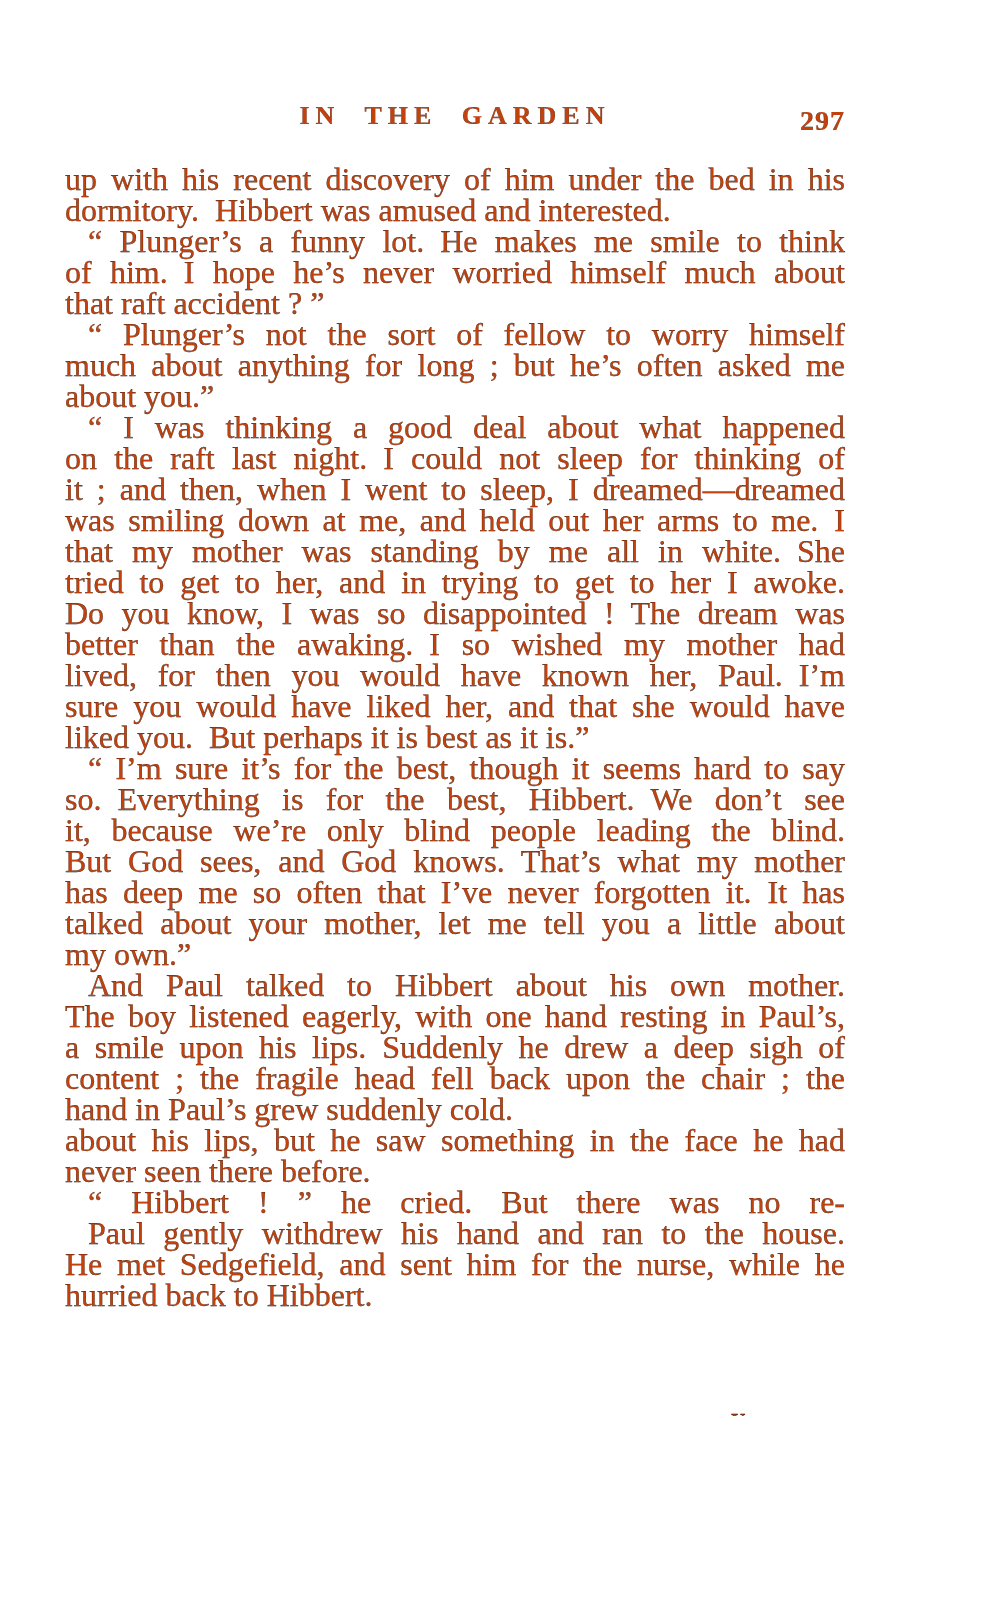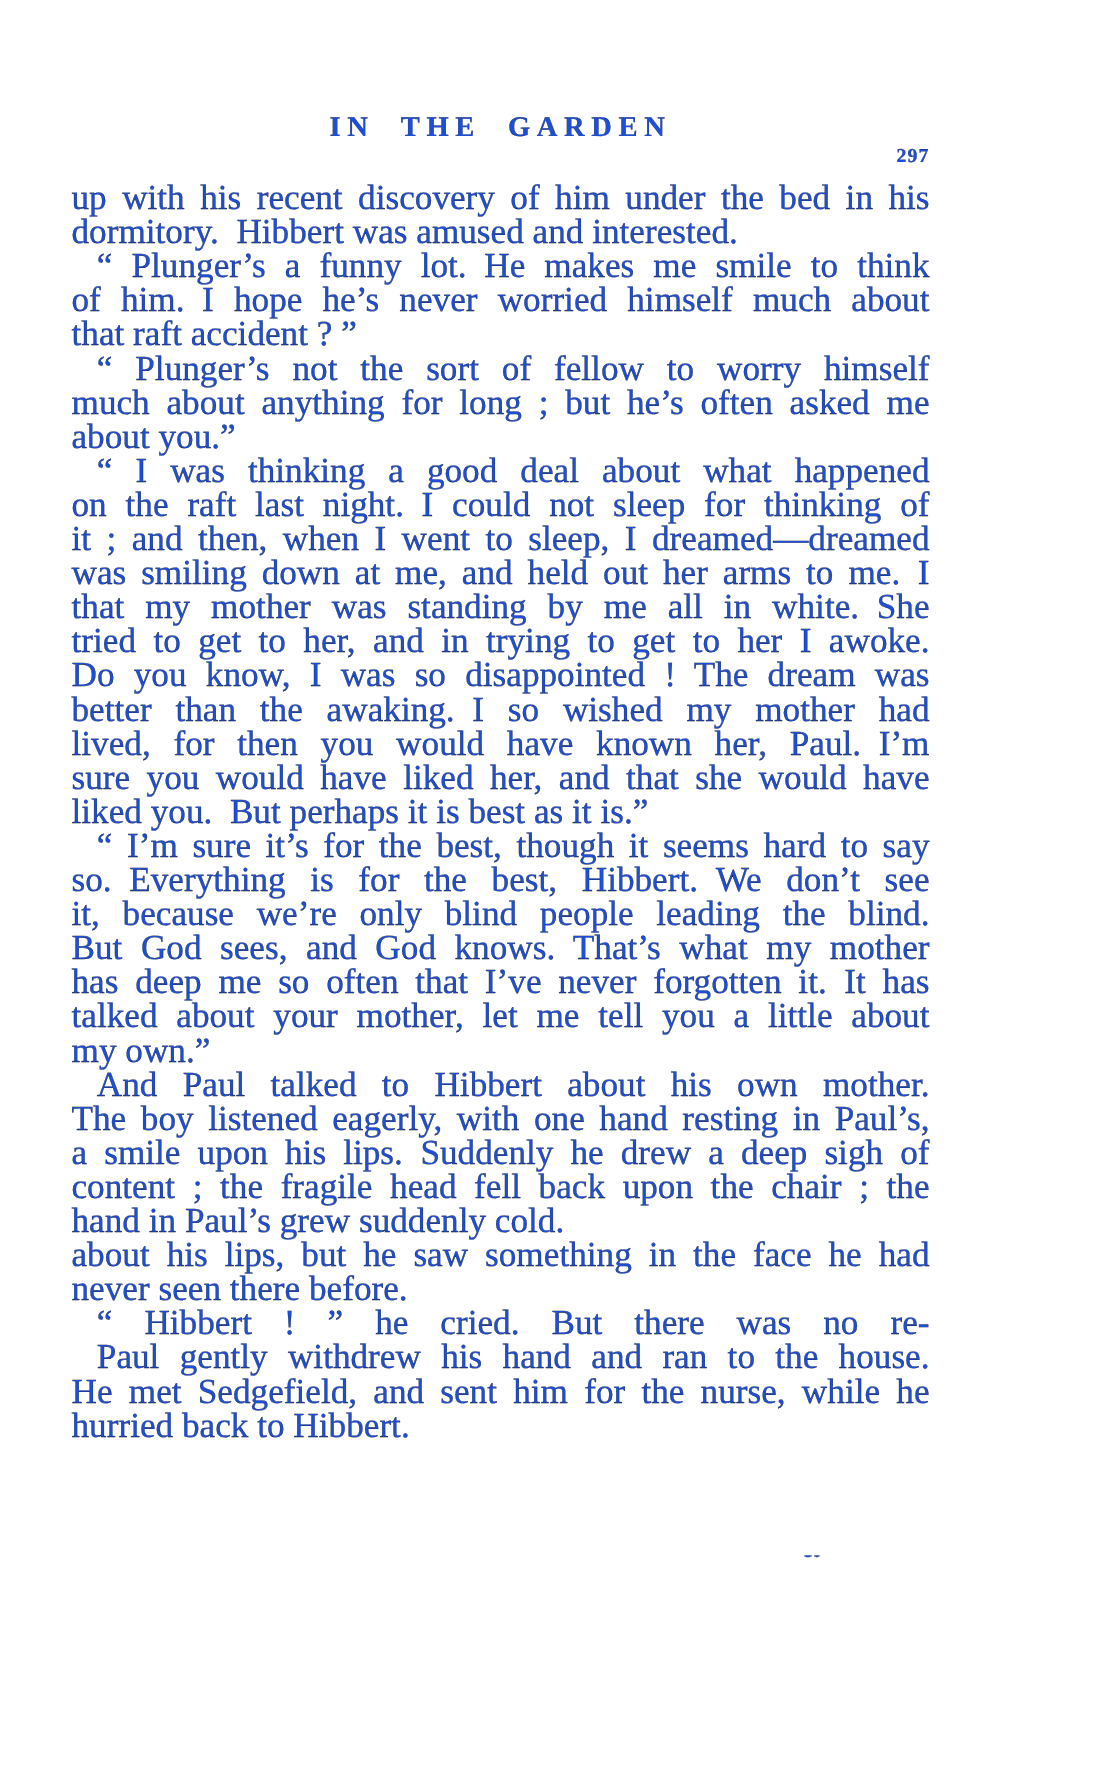--- a/index.html
+++ b/index.html
@@ -1,21 +1,21 @@
 <!DOCTYPE html>
 <html><head>
 <meta charset="utf-8">
 <style>
   html, body { margin: 0; padding: 0; background: #ffffff; }
   .page {
     position: relative;
     width: 1000px;
     height: 1416px;
     background: #ffffff;
-    color: #1d4ed8;
+    color: #c2410c;
     font-family: "Liberation Serif", "DejaVu Serif", serif;
     overflow: hidden;
   }
   .running-head {
     position: absolute;
     left: 65px;
     top: 101px;
     width: 780px;
     height: 34px;
   }
@@ -25,24 +25,23 @@
     font-size: 26px;
     font-weight: bold;
     letter-spacing: 6px;
     word-spacing: 12px;
     -webkit-text-stroke: 0.2px #0d0d0d;
   }
   .folio {
     position: absolute;
     right: 0;
     top: 4px;
-    font-size: 18px;
+    font-size: 28px;
     font-weight: bold;
     letter-spacing: 1px;
-    margin-top: 26px;
     -webkit-text-stroke: 0.2px #0d0d0d;
   }
   .text-block {
     position: absolute;
     left: 65px;
     top: 164px;
     width: 780px;
     font-size: 32px;
     line-height: 31px;
     -webkit-text-stroke: 0.25px #0d0d0d;

